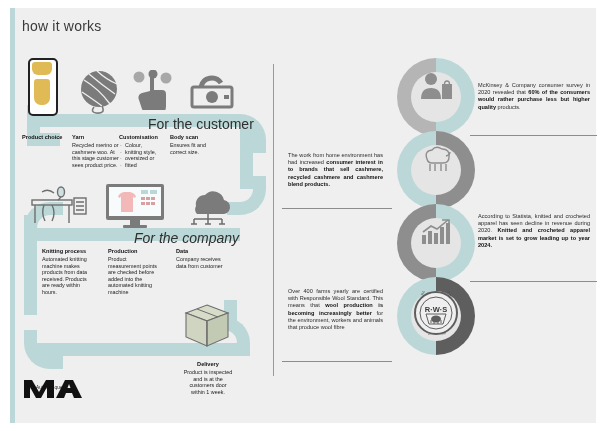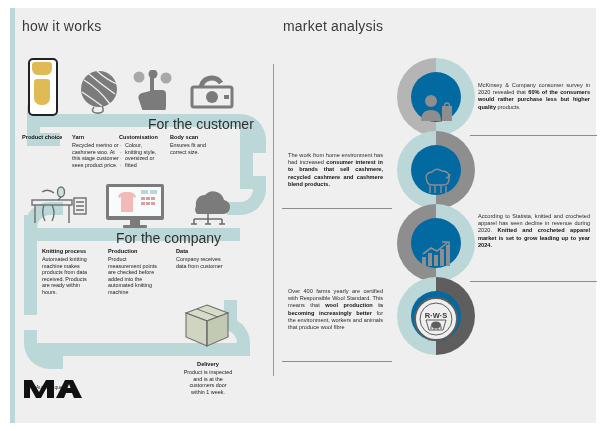--- a/index.html
+++ b/index.html
@@ -26,59 +26,58 @@
   .step li{font-size:5.4px;color:#222;line-height:6.6px;position:relative;}
   .step li:before{content:"·";position:absolute;left:-5px;}
 
   
   .ico{position:absolute;}
   .phone{width:30px;height:58px;border:2.2px solid #222;border-radius:5px;background:#fff;box-sizing:border-box;}
   .sweater{position:absolute;background:#e0bb55;}
 
   
   .ring{position:absolute;border-radius:50%;}
-  .ringinner{position:absolute;border-radius:50%;background:#0369a1;display:flex;align-items:flex-end;justify-content:center;}
+  .ringinner{position:absolute;border-radius:50%;background:#e5e5e5;display:flex;align-items:flex-start;justify-content:center;}
   .mtext{position:absolute;font-size:5.6px;line-height:7.2px;color:#2b2b2b;text-align:justify;}
   .mtext b{font-weight:bold;color:#111;}
   .rule{position:absolute;height:1px;background:#8c8c8c;}
   .vrule{position:absolute;width:1px;background:#9a9a9a;}
 
   
   #logo{position:absolute;left:22px;top:374px;width:60px;height:36px;}
   .logoname{position:absolute;font-size:4.6px;color:#111;letter-spacing:.2px;}
 </style>
 </head>
 <body>
 
 <div id="page">
   <div id="card"></div>
   <div id="leftbar"></div>
 
   <div class="sectitle" id="t-how">how it works</div>
-  <div class="sectitle" id="t-market">market analysis</div>
 
   <div class="path" style="left:27px;top:105px;width:13px;height:22px;"></div>
   <div class="pcorner" style="left:27px;top:113px;width:20px;height:20px;border-top:none;border-right:none;border-bottom-left-radius:0;border-top-left-radius:0;"></div>
 
   <div class="band" style="left:27px;top:114px;width:213px;"></div>
   <div class="pcorner" style="left:227px;top:114px;width:26px;height:26px;border-left:none;border-bottom:none;border-top-right-radius:26px;"></div>
   <div class="path" style="left:240px;top:127px;width:13px;height:62px;"></div>
   <div class="pcorner" style="left:227px;top:176px;width:26px;height:26px;border-left:none;border-top:none;border-bottom-right-radius:26px;"></div>
 
   <div class="band" style="left:24px;top:228px;width:216px;"></div>
   <div class="pcorner" style="left:24px;top:202px;width:26px;height:26px;border-right:none;border-bottom:none;border-top-left-radius:26px;"></div>
   <div class="path" style="left:24px;top:215px;width:13px;height:100px;"></div>
   <div class="pcorner" style="left:24px;top:330px;width:26px;height:26px;border-right:none;border-top:none;border-bottom-left-radius:26px;"></div>
 
   <div class="band" style="left:37px;top:343px;width:200px;"></div>
   <div class="pcorner" style="left:211px;top:317px;width:26px;height:26px;border-left:none;border-bottom:none;border-top-right-radius:26px;"></div>
   <div class="path" style="left:224px;top:300px;width:13px;height:30px;"></div>
 
   <div class="bandlabel" style="left:148px;top:116px;">For the customer</div>
-  <div class="bandlabel" style="left:116px;top:230px;">For the company</div>
+  <div class="bandlabel" style="left:134px;top:230px;font-style:italic;">For the company</div>
 
   <div class="ico" style="left:28px;top:58px;">
     <div class="phone">
       <div class="sweater" style="left:4px;top:4px;width:20px;height:13px;border-radius:3px 3px 6px 6px;"></div>
       <div class="sweater" style="left:6px;top:21px;width:16px;height:26px;border-radius:3px 3px 7px 7px;"></div>
     </div>
   </div>
 
   <div class="ico" style="left:80px;top:70px;">
     <svg width="40" height="46" viewBox="0 0 40 46">

